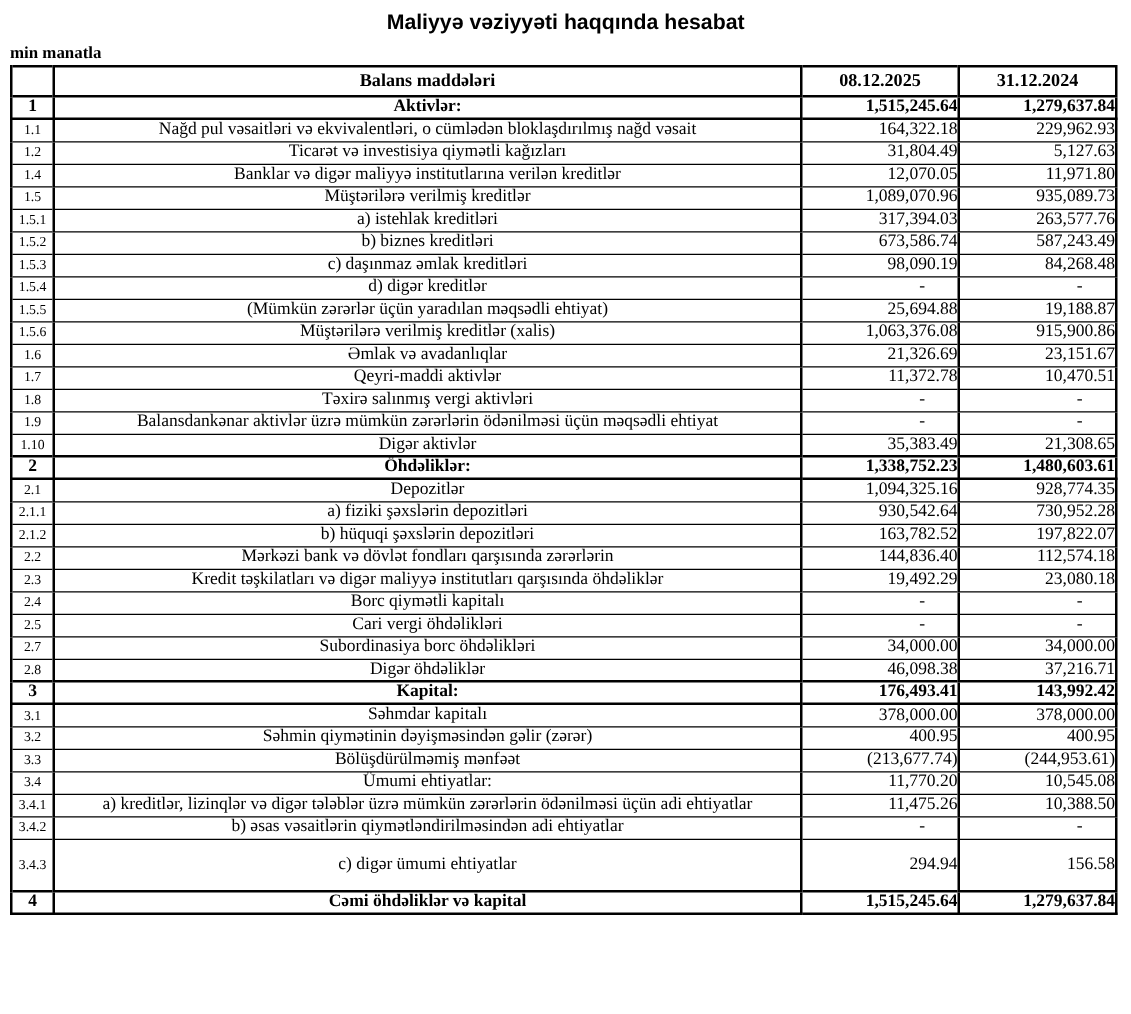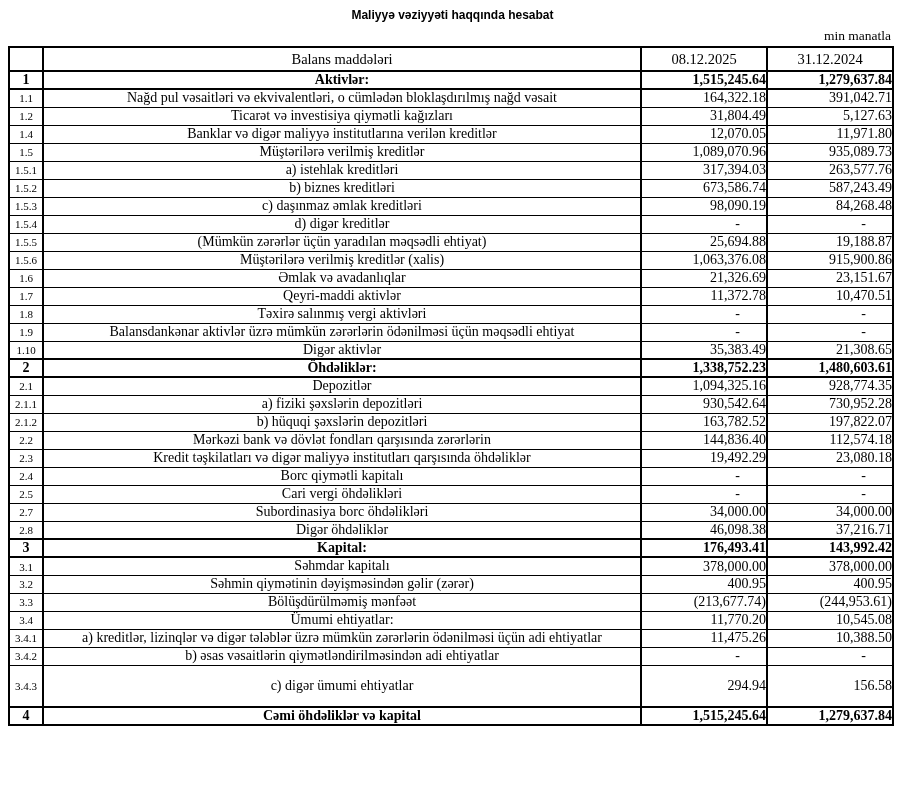--- a/index.html
+++ b/index.html
@@ -14,26 +14,26 @@
     width: 905px;
     height: 811px;
     background: #ffffff;
     overflow: hidden;
   }
   .report-title {
     padding-top: 8px;
     text-align: center;
     font-family: "Liberation Sans", sans-serif;
     font-weight: bold;
-    font-size: 12px;
+    font-size: 17px;
   }
   .unit-note {
     margin: 6px 14px 2px 8px;
-    text-align: right;
-    font-weight: normal;
+    text-align: left;
+    font-weight: bold;
     font-size: 13.5px;
   }
   table.balance {
     border-collapse: collapse;
     table-layout: fixed;
     margin-left: 8px;
     width: 884px;
     border: 2px solid #000;
   }
   table.balance th,
@@ -43,21 +43,21 @@
     border-right-width: 2px;
     padding: 0;
     overflow: hidden;
     white-space: normal;
   }
   thead th {
     border-bottom-width: 2px;
     height: 22px;
     text-align: center;
     font-size: 14.5px;
-    font-weight: normal;
+    font-weight: bold;
   }
   tbody tr { height: 18px; }
   tbody tr:nth-child(34) { height: 42px; }
   td.c-num  { text-align: center; font-size: 11px; }
   td.c-name { padding-left: 4px; font-size: 14px; line-height: 1.15; text-align: center; }
   td.c-val  { text-align: right; padding-right: 8px; font-size: 14px; }
   td.c-val.dash { padding-right: 26px; }
   tbody tr.section { font-weight: bold; }
   tbody tr.section td { border-top-width: 2px; border-bottom-width: 2px; }
   tbody tr.section td.c-num { font-size: 14px; }
@@ -90,21 +90,21 @@
         <tr class="section">
       <td class="c-num">1</td>
       <td class="c-name">Aktivlər:</td>
       <td class="c-val">1,515,245.64</td>
       <td class="c-val">1,279,637.84</td>
     </tr>
         <tr>
       <td class="c-num">1.1</td>
       <td class="c-name">Nağd pul vəsaitləri və  ekvivalentləri, o cümlədən bloklaşdırılmış nağd vəsait</td>
       <td class="c-val">164,322.18</td>
-      <td class="c-val">391,042.71</td>
+      <td class="c-val">229,962.93</td>
     </tr>
         <tr>
       <td class="c-num">1.2</td>
       <td class="c-name">Ticarət və investisiya qiymətli kağızları</td>
       <td class="c-val">31,804.49</td>
       <td class="c-val">5,127.63</td>
     </tr>
         <tr>
       <td class="c-num">1.4</td>
       <td class="c-name">Banklar və digər maliyyə institutlarına verilən kreditlər</td>

